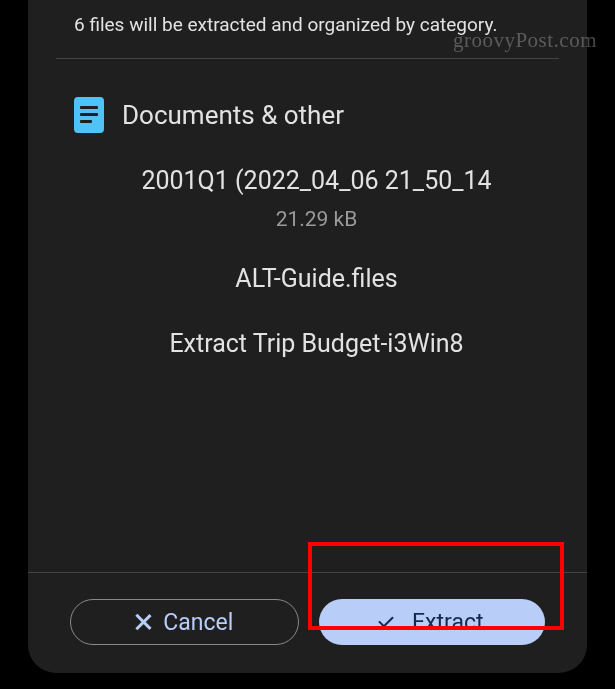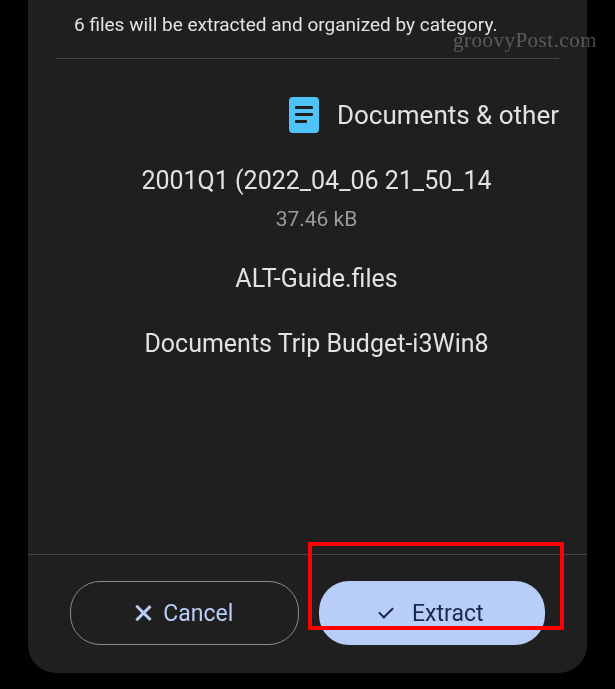--- a/index.html
+++ b/index.html
@@ -32,21 +32,20 @@
     .divider {
       height: 1px;
       background: #444;
       margin: 0 28px;
     }
     .category-header {
       display: flex;
       align-items: center;
       gap: 18px;
       padding: 38px 28px 18px 46px;
-      justify-content: flex-end;
     }
     .doc-icon {
       width: 30px;
       height: 36px;
       background: #4fc3f7;
       border-radius: 4px;
       position: relative;
       flex-shrink: 0;
     }
     .doc-icon::before,
@@ -99,21 +98,21 @@
     }
     .button-row {
       display: flex;
       gap: 20px;
       padding: 26px 42px 28px 42px;
       border-top: 1px solid #444;
       margin-top: 6px;
     }
     .btn {
       flex: 1;
-      height: 64px;
+      height: 46px;
       border-radius: 30px;
       display: flex;
       align-items: center;
       justify-content: center;
       gap: 12px;
       font-size: 23px;
       cursor: pointer;
       border: none;
       font-family: inherit;
     }
@@ -184,27 +183,27 @@
   <div class="divider"></div>
 
   <div class="category-header">
     <span class="doc-icon"></span>
     <span class="category-title">Documents &amp; other</span>
   </div>
 
   <div class="file-list">
     <div class="file-item">
       <div class="file-name">2001Q1 (2022_04_06 21_50_14</div>
-      <div class="file-size">37.46 kB</div>
+      <div class="file-size">21.29 kB</div>
     </div>
     <div class="file-item">
       <div class="file-name">ALT-Guide.files</div>
     </div>
     <div class="file-item last">
-      <div class="file-name">Documents Trip Budget-i3Win8</div>
+      <div class="file-name">Extract Trip Budget-i3Win8</div>
     </div>
   </div>
 
   <div class="button-row">
     <button class="btn btn-cancel">
       <span class="x-icon"></span>
       <span>Cancel</span>
     </button>
     <button class="btn btn-extract">
       <span class="check-icon"></span>

